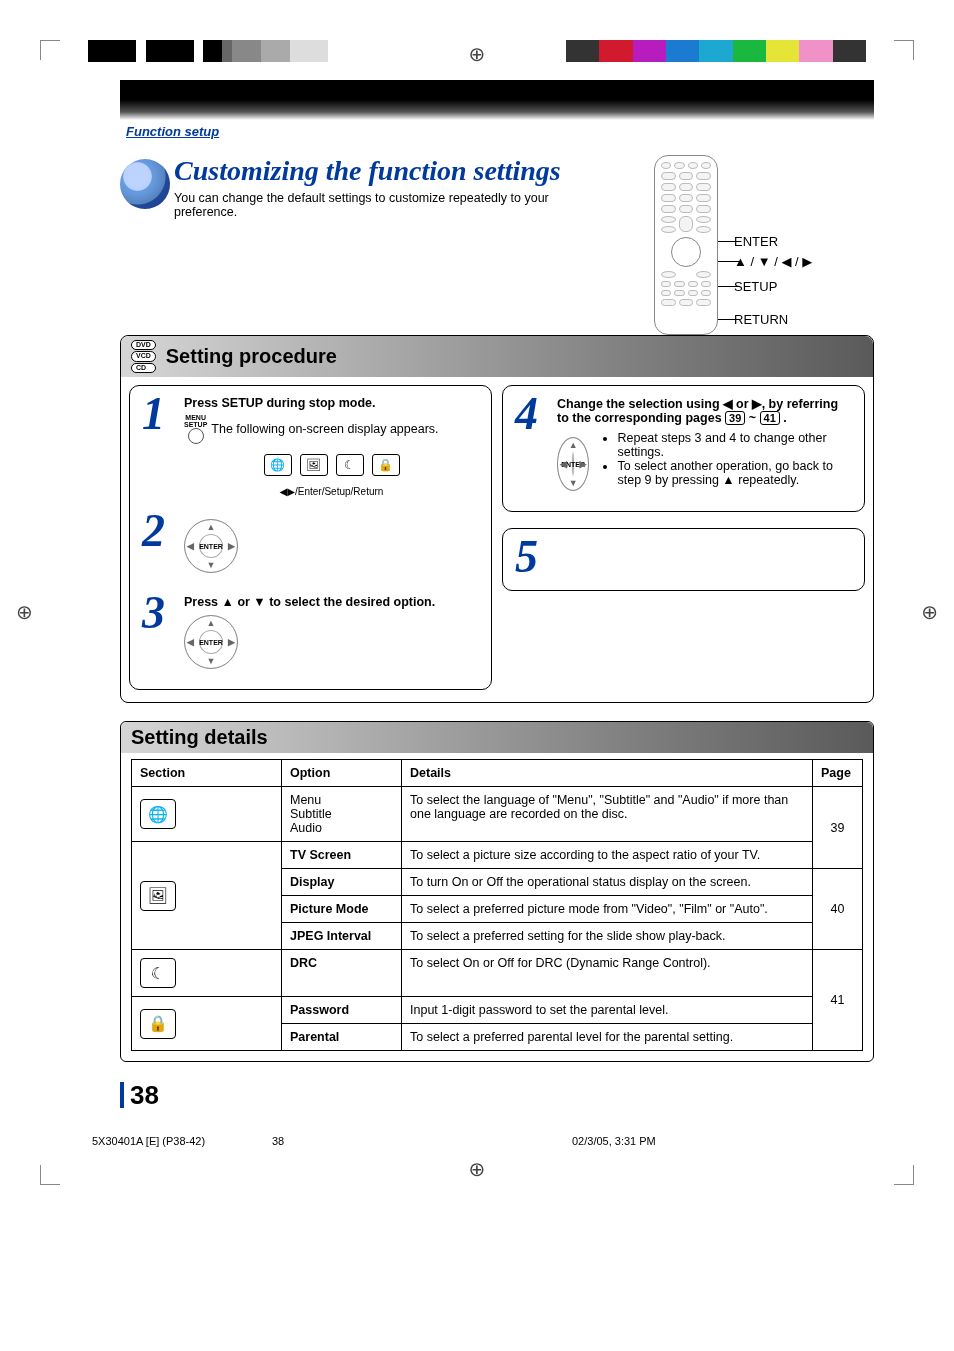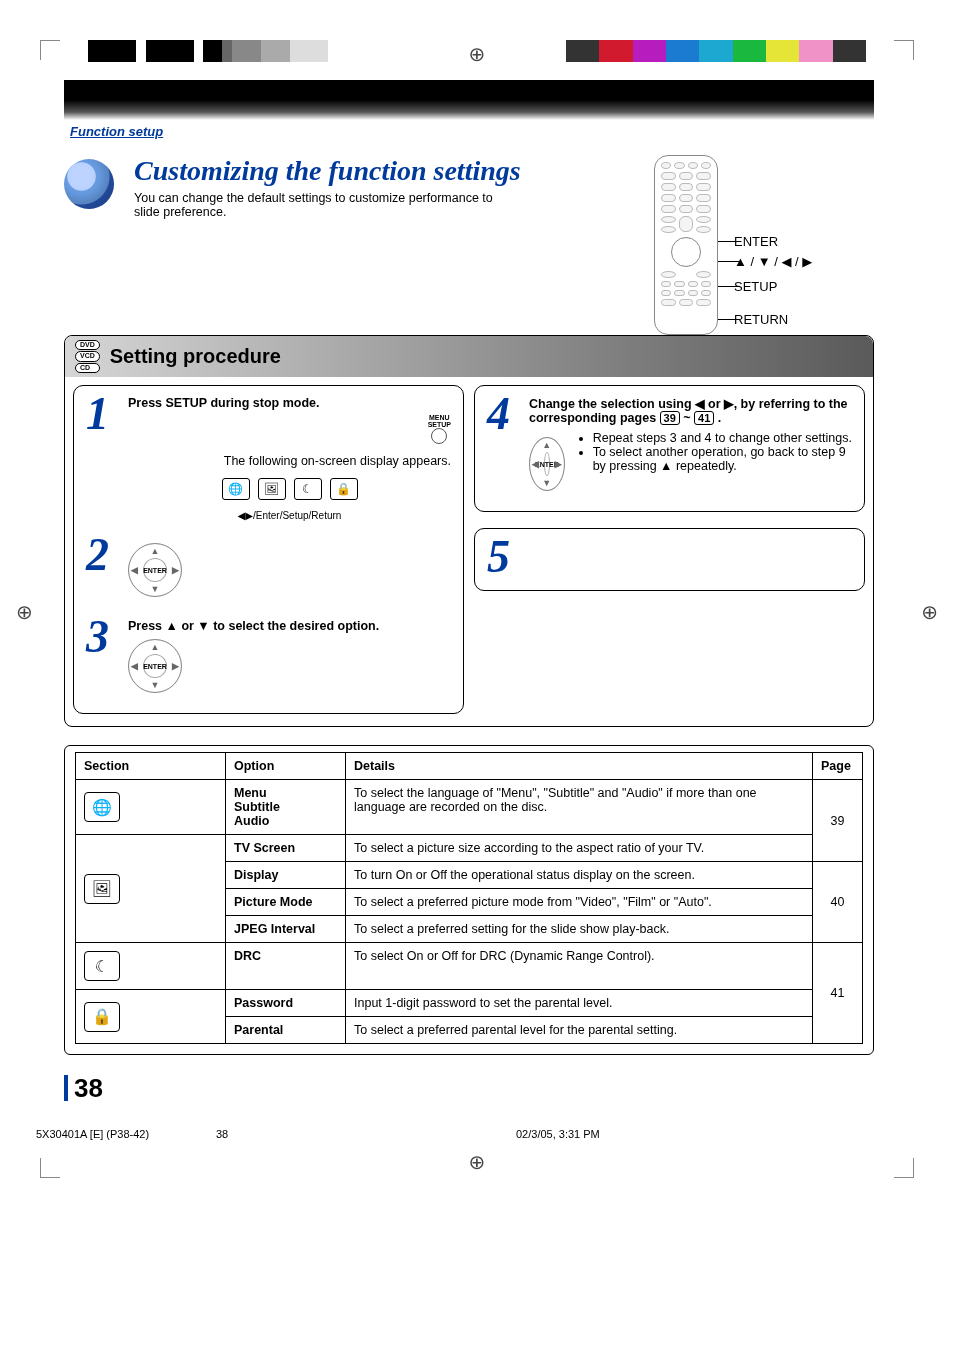--- a/index.html
+++ b/index.html
@@ -32,40 +32,40 @@
   }
   .color-strip {
     position:absolute; right:88px; top:40px; height:22px; width:300px;
     display:flex;
   }
   .color-strip span{flex:1;}
   .c1{background:#333;} .c2{background:#d11a2e;} .c3{background:#b71cbf;} .c4{background:#1a7bd1;}
   .c5{background:#1ca8d1;} .c6{background:#1ab83f;} .c7{background:#e5e537;} .c8{background:#f091c8;} .c9{background:#333;}
 
   .page {
-    margin: 0 80px 0 64px;
+    margin: 0 80px 0 120px;
     position:relative;
   }
 
   
   .grad-bar {
     height: 40px;
     background: linear-gradient(#000 0%, #000 50%, #555 80%, #fff 100%);
   }
 
   .function-setup {
     color:#003a9c;
     font-weight:bold;
     font-style:italic;
     text-decoration:underline;
     font-size:13px;
     margin:4px 0 16px 6px;
   }
 
-  .title-row { display:flex; gap:20px; }
+  .title-row { display:flex; gap:4px; }
 
   
   .swirl {
     width:50px;height:50px;
     border-radius:50%;
     background: radial-gradient(circle at 35% 35%, #bcd4ff 0 30%, #6aa0e8 32% 60%, #2a5bbf 62% 100%);
     box-shadow: inset -8px -8px 14px rgba(0,0,0,.25);
     flex:0 0 50px;
     margin-top:4px;
   }
@@ -263,21 +263,21 @@
 </div>
 
 <div class="page">
   <div class="grad-bar"></div>
   <div class="function-setup">Function setup</div>
 
   <div class="title-row">
     <div class="swirl"></div>
     <div class="title-block">
       <div class="main-title">Customizing the function settings</div>
-      <div class="subtitle">You can change the default settings to customize performance to slide preference.</div>
+      <div class="subtitle">You can change the default settings to customize repeatedly to your preference.</div>
     </div>
     <div class="remote-col">
       <div class="remote">
         <div class="grid4" style="margin-bottom:3px;">
           <div class="fake-btn" style="height:7px;border-radius:50%"></div>
             <div class="fake-btn" style="height:7px;border-radius:50%"></div>
             <div class="fake-btn" style="height:7px;border-radius:50%"></div>
             <div class="fake-btn" style="height:7px;border-radius:50%"></div>
         </div>
         <div class="grid3" style="margin-bottom:3px;">
@@ -348,21 +348,21 @@
 
     <div class="steps" style="padding:0 8px 8px 8px;">
 
       <div class="step-box">
         <div class="step-col">
 
           <div class="step">
             <div class="step-num">1</div>
             <div class="step-body">
               <div class="lead-text">Press SETUP during stop mode.</div>
-              <div style="display:flex;gap:10px;align-items:flex-end;flex-direction:column;">
+              <div style="display:flex;gap:4px;align-items:center;">
                 <div style="text-align:center;">
                   <div class="menu-setup-lbl" style="white-space:pre;">MENU
 SETUP</div>
                   <span class="step-icon"></span>
                 </div>
                 <span>The following on-screen display appears.</span>
               </div>
               <div class="osd-icons">
                 <div class="osd">🌐</div>
                 <div class="osd">🖼</div>
@@ -421,33 +421,36 @@
         <div class="step-box">
           <div class="step">
             <div class="step-num">5</div>
           </div>
         </div>
       </div>
     </div>
   </div>
 
   <div class="details-wrap" style="margin-top:18px;">
+    <div class="section-bar">
+      <h2>Setting details</h2>
+    </div>
     <div style="padding:0 10px;">
     <table class="details">
       <tbody>
             <tr>
         <th style="width:150px">Section</th>
         <th style="width:120px">Option</th>
         <th>Details</th>
         <th style="width:50px">Page</th>
       </tr>
 
       <tr>
         <td class="section-cell"><div class="sec-icon">🌐</div></td>
-        <td style="font-weight:bold;white-space:pre">Menu
+        <td style="font-weight:normal;white-space:pre">Menu
 Subtitle
 Audio</td>
         <td>To select the language of "Menu", "Subtitle" and "Audio" if more than one language are recorded on the disc.</td>
         <td class="page" rowspan="2">39</td>
       </tr>
 
       <tr>
         <td class="section-cell" rowspan="4"><div class="sec-icon">🖼</div></td>
         <td style="font-weight:bold">TV Screen</td>
         <td>To select a picture size according to the aspect ratio of your TV.</td>

